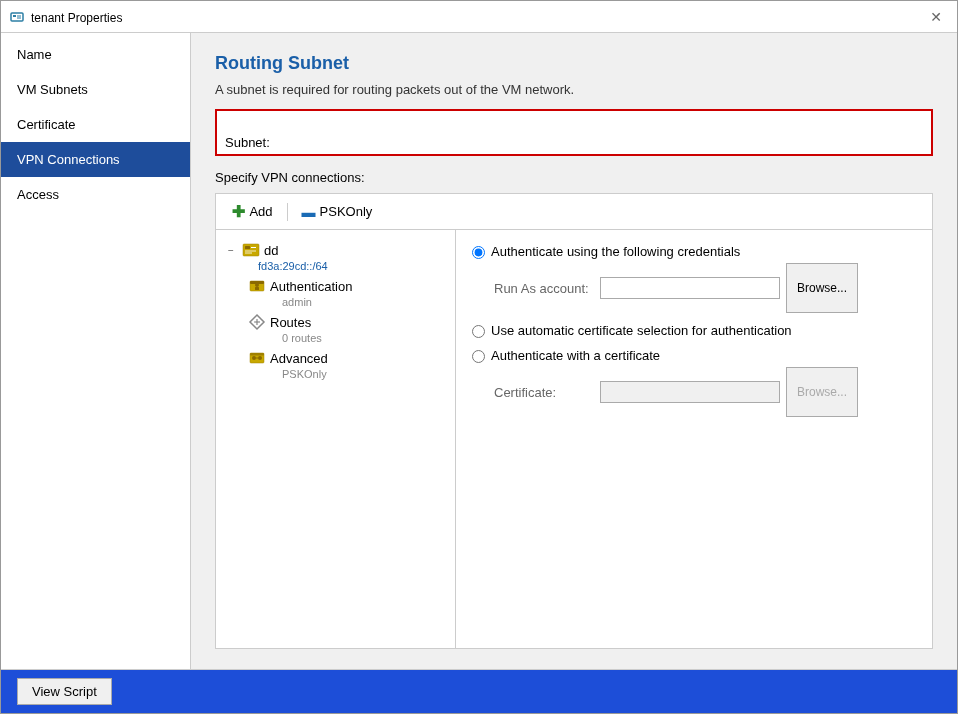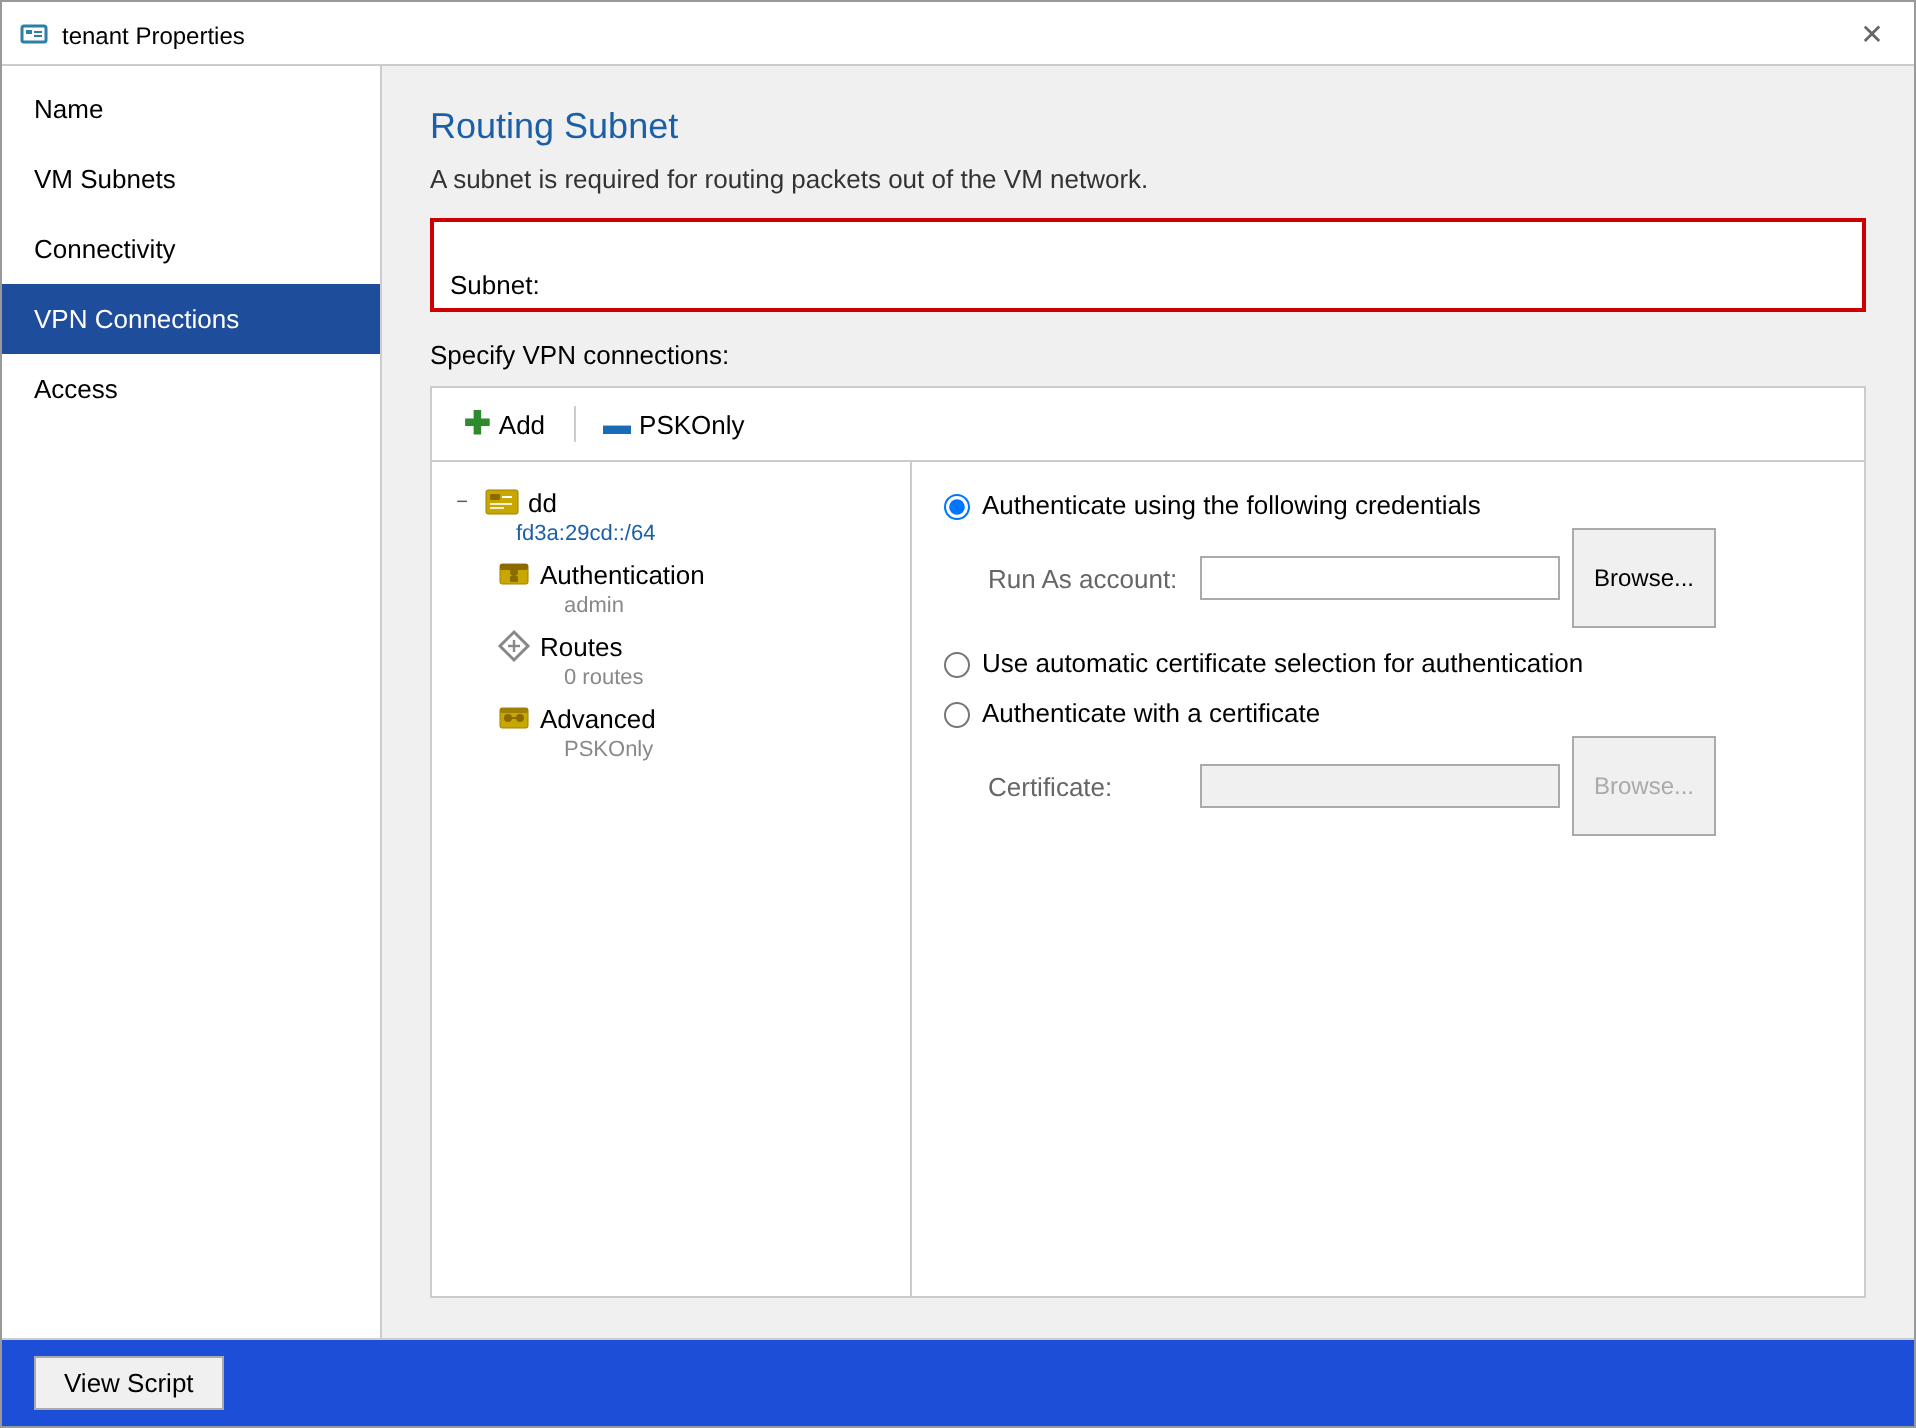--- a/index.html
+++ b/index.html
@@ -79,21 +79,21 @@
       background: #f0f0f0;
       padding: 20px 24px;
       overflow: auto;
       display: flex;
       flex-direction: column;
     }
     .page-title {
       font-size: 18px;
       color: #1a5fa8;
       margin-bottom: 8px;
-      font-weight: 400;
+      font-weight: 700;
     }
     .page-description {
       font-size: 13px;
       color: #333;
       margin-bottom: 12px;
     }
     .subnet-row {
       display: flex;
       align-items: center;
       border: 2px solid #cc0000;
@@ -324,21 +324,21 @@
   <div class="main-content">
 
     <div class="sidebar">
       <div class="sidebar-item">
         <span>Name</span>
       </div>
       <div class="sidebar-item">
         <span>VM Subnets</span>
       </div>
       <div class="sidebar-item">
-        <span>Connectivity</span>
+        <span>Certificate</span>
       </div>
       <div class="sidebar-item active">
         <span>VPN Connections</span>
       </div>
       <div class="sidebar-item">
         <span>Access</span>
       </div>
     </div>
 
     <div class="content-area">

